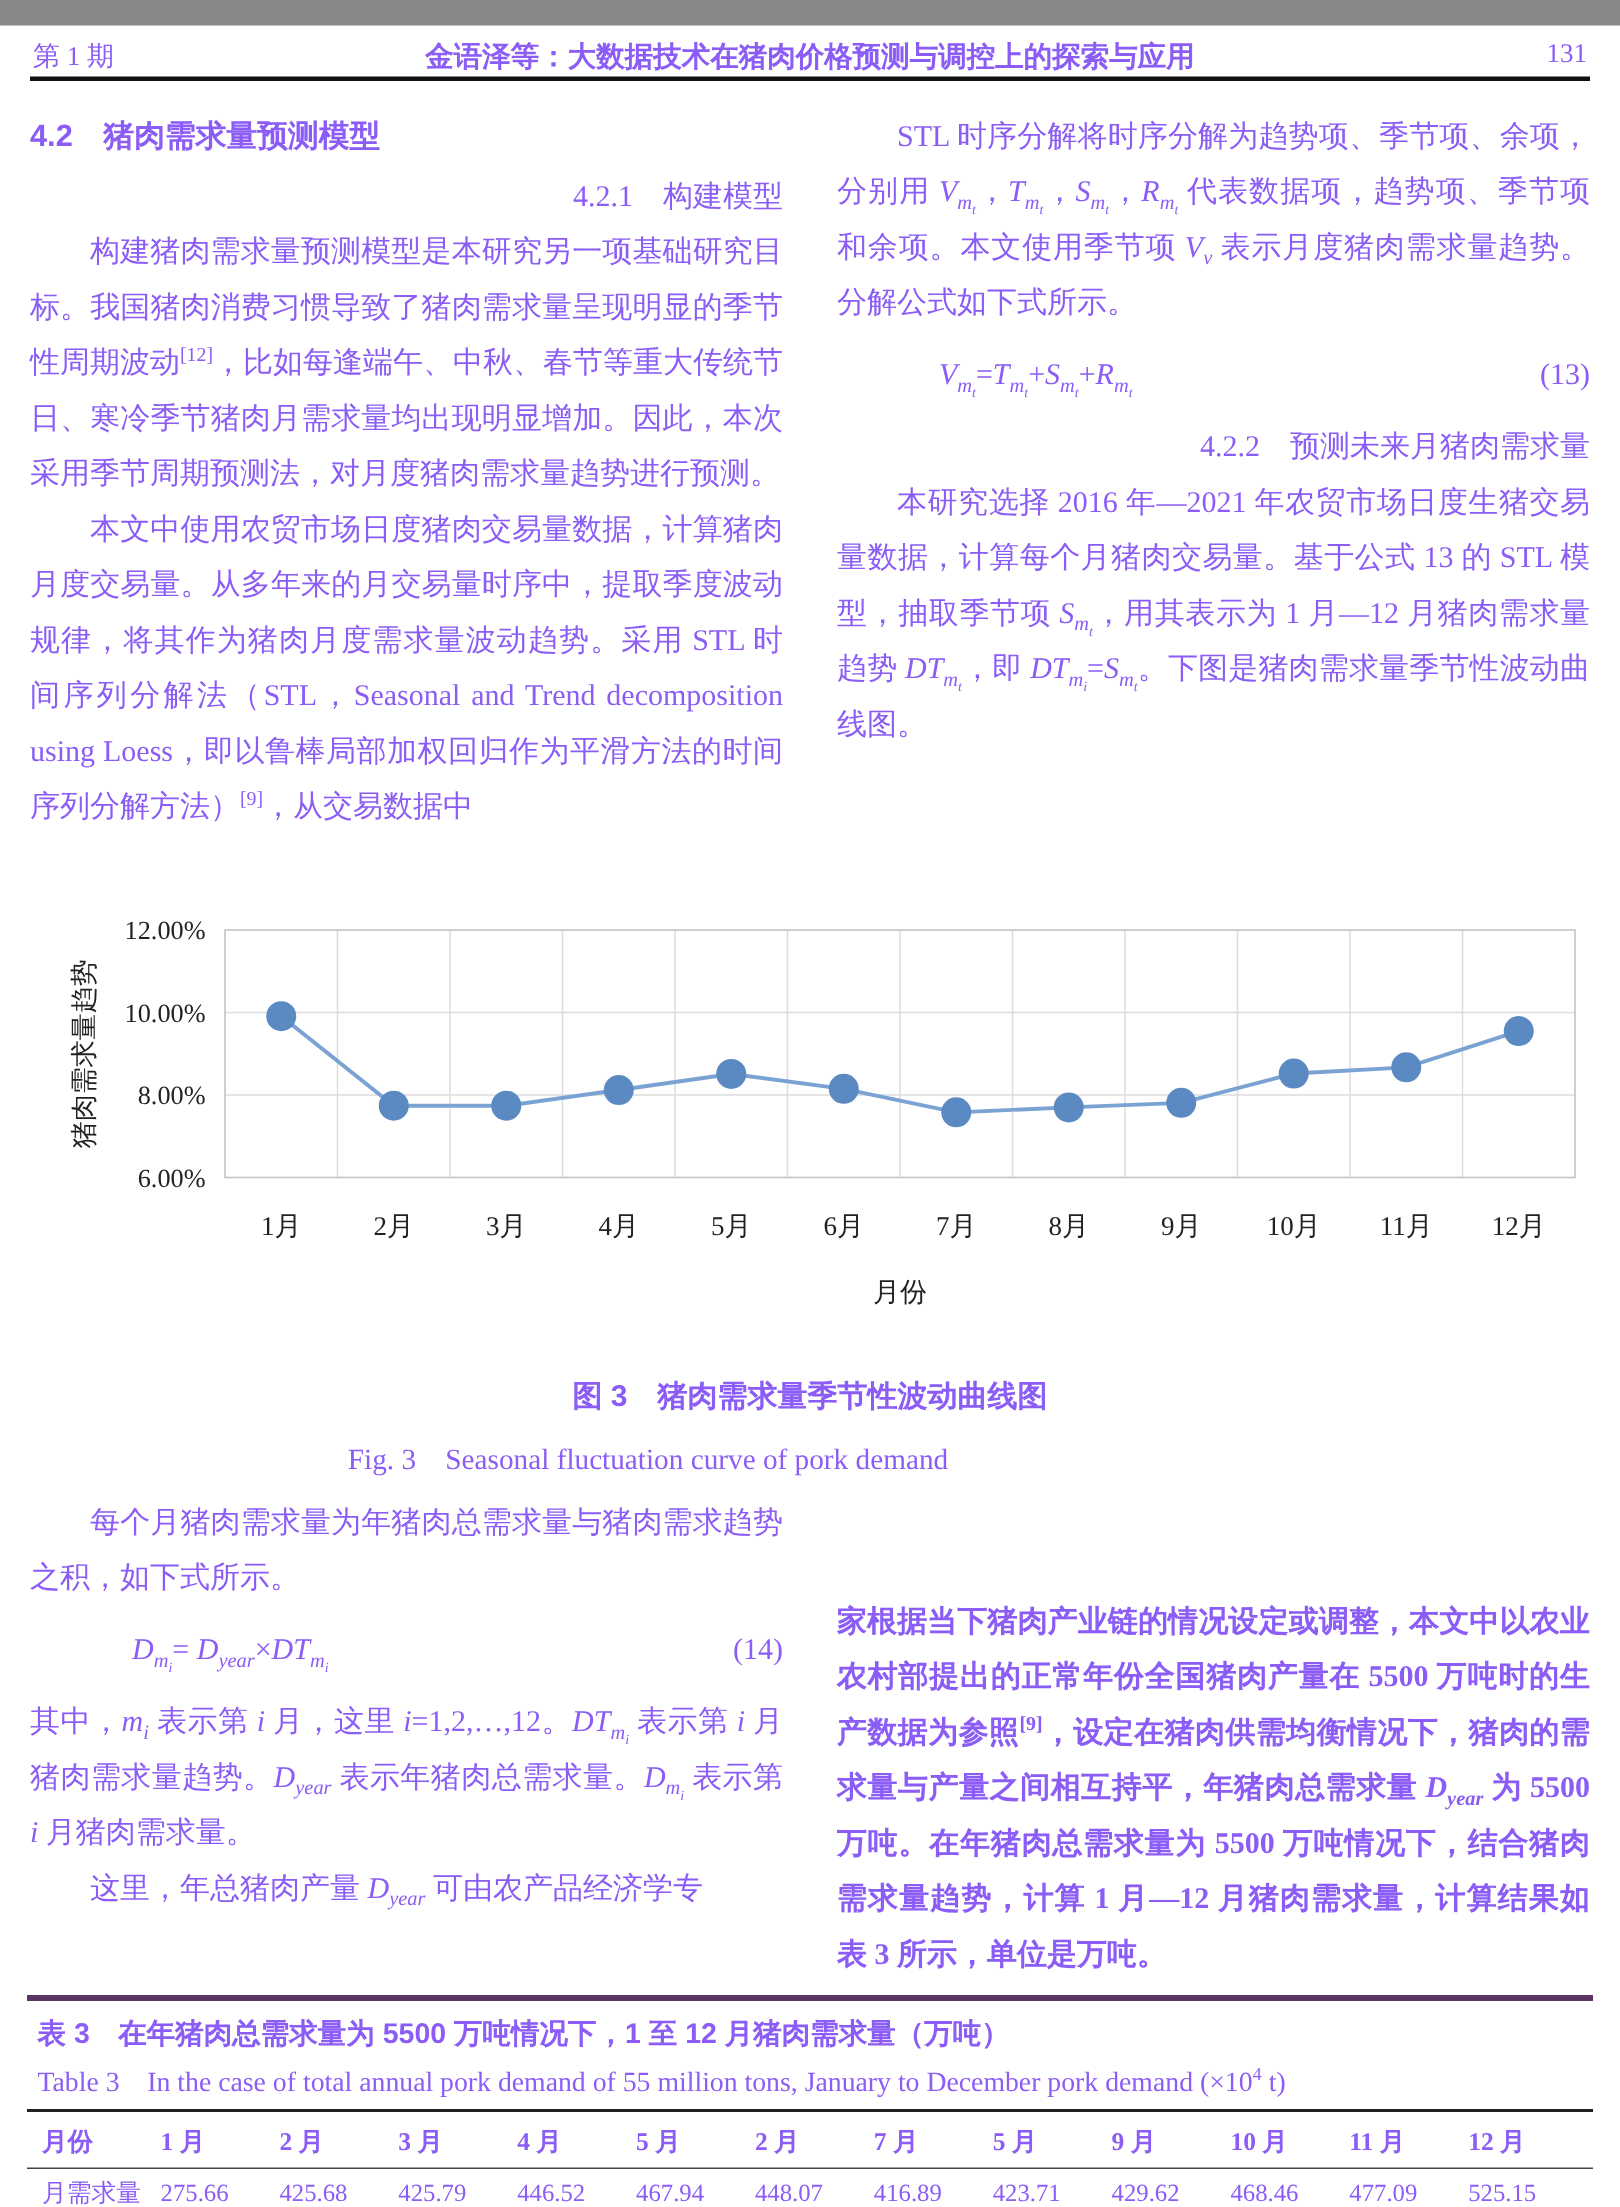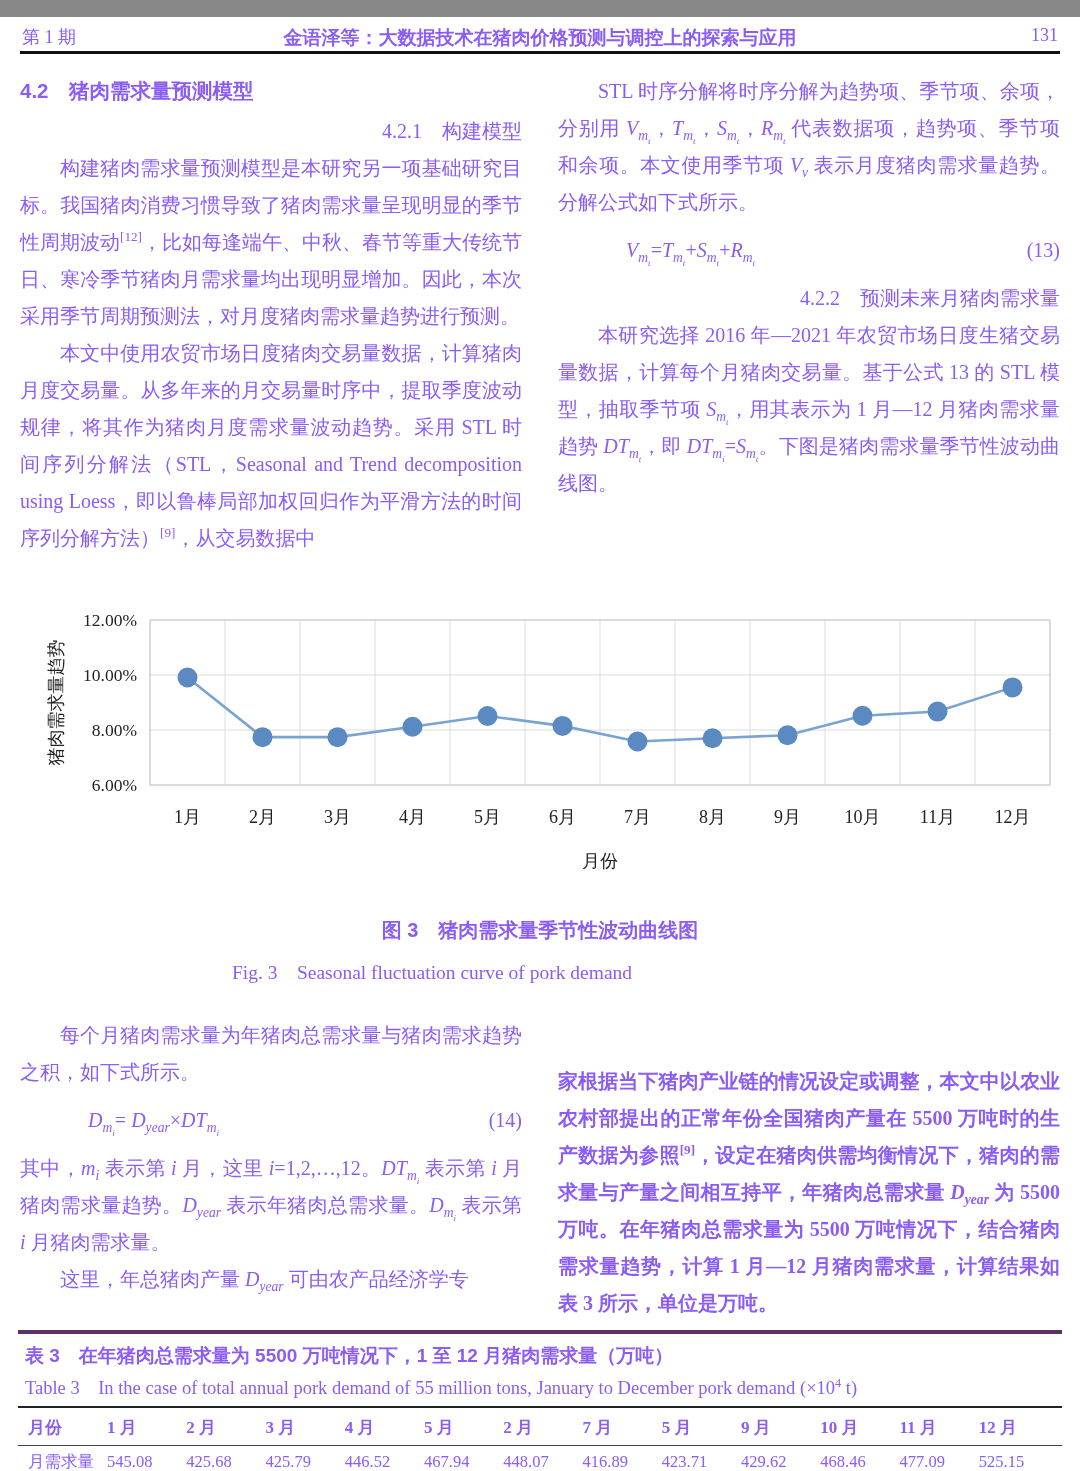--- a/index.html
+++ b/index.html
@@ -14,21 +14,21 @@
   .hdr .issue { position:absolute; left:2px; top:0; font-size:18px; }
   .hdr .title { position:absolute; left:0; right:0; top:0; text-align:center;
     font-family:"Liberation Sans","DejaVu Sans",sans-serif; font-weight:600; font-size:19px; }
   .hdr .pageno { position:absolute; right:2px; top:0; font-size:18px; }
   .hdr-rule { position:absolute; top:34px; left:20px; width:1040px; height:3px; background:#111; }
 
   
   .col { position:absolute; width:502px; font-size:20px; line-height:37px; text-align:justify; }
   .col-lt { left:20px; top:56px; }
   .col-rt { left:558px; top:56px; }
-  .col-lb { left:20px; top:1000px; }
+  .col-lb { left:20px; top:980px; }
   .col-rb { left:558px; top:1046px;font-weight:bold; }
   .h-main { font-family:"Liberation Sans","DejaVu Sans",sans-serif; font-weight:bold;
     font-size:20.5px; line-height:36px; margin-bottom:4px; text-align:left; }
   .h-sub { font-size:20px; line-height:37px; text-align:right; }
   .p-ind { text-indent:2em; }
   .p-noind { text-indent:0; }
   sup.ref { font-size:66%; vertical-align:super; line-height:0; }
   .math i { font-family:"Liberation Serif","DejaVu Serif",serif; }
   sub { font-size:68%; line-height:0; }
   .formula { display:flex; align-items:flex-end; margin:11px 0 11px 0; padding-left:3.4em;
@@ -170,21 +170,21 @@
       <div class="c">7 月</div>
       <div class="c">5 月</div>
       <div class="c">9 月</div>
       <div class="c">10 月</div>
       <div class="c">11 月</div>
       <div class="c">12 月</div>
     </div>
   <div class="t-line-2"></div>
   <div class="tgrid tgrid-d" id="table-row">
       <div class="lbl">月需求量</div>
-      <div class="c">545.08</div>
+      <div class="c">275.66</div>
       <div class="c">425.68</div>
       <div class="c">425.79</div>
       <div class="c">446.52</div>
       <div class="c">467.94</div>
       <div class="c">448.07</div>
       <div class="c">416.89</div>
       <div class="c">423.71</div>
       <div class="c">429.62</div>
       <div class="c">468.46</div>
       <div class="c">477.09</div>

